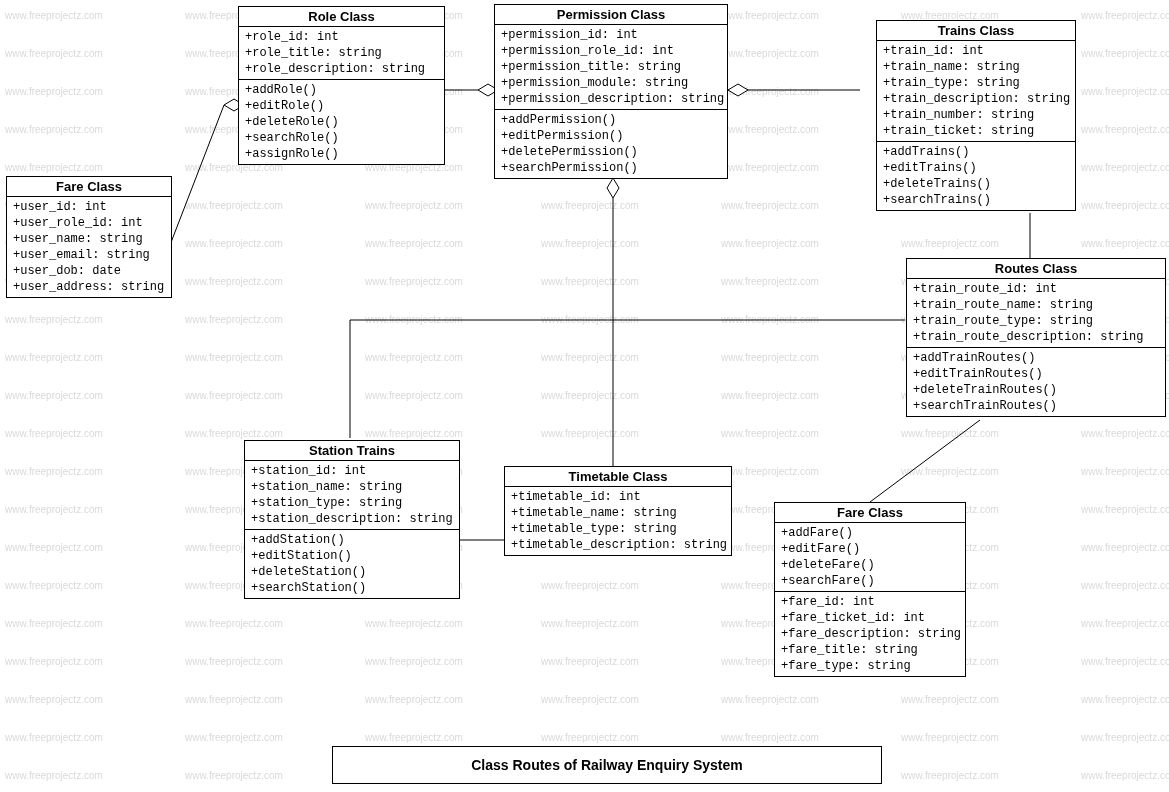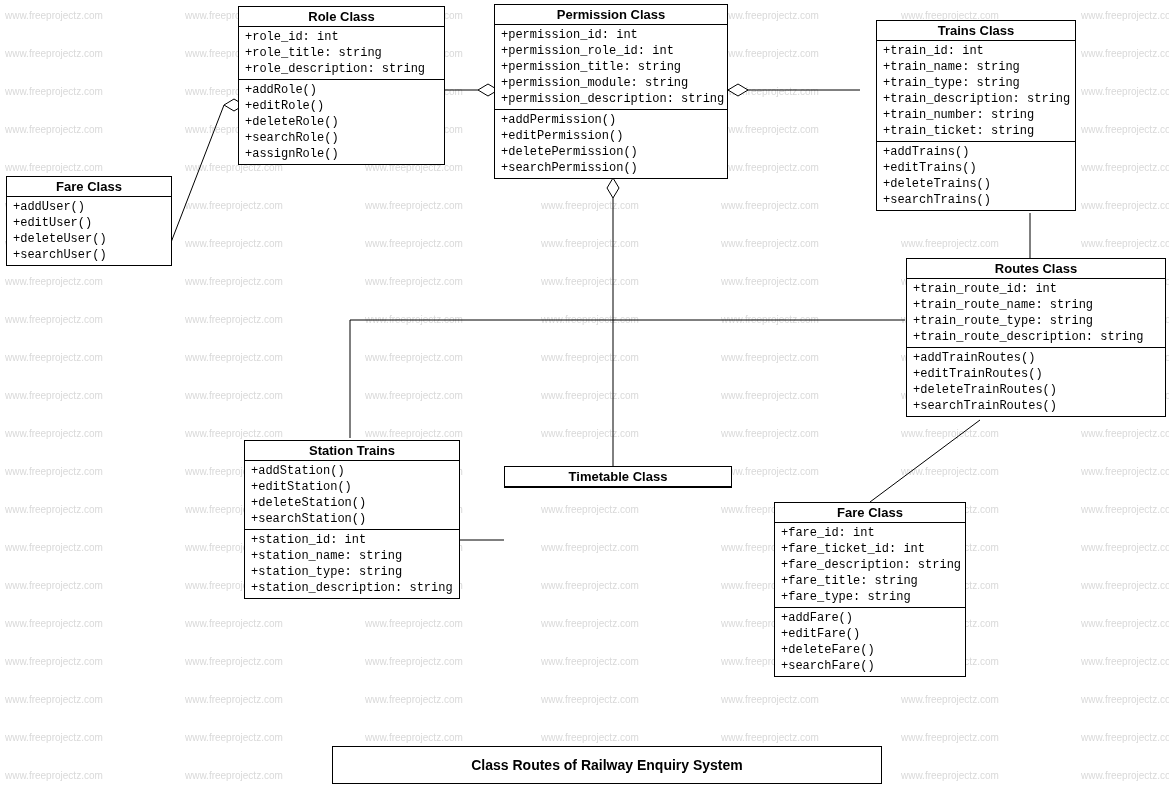--- a/index.html
+++ b/index.html
@@ -183,21 +183,21 @@
 
   <line x1="980" y1="420" x2="870" y2="502" stroke="#000"></line>
 
   <polyline points="504,540 350,540 350,461" fill="none" stroke="#000"></polyline>
 
   <polyline points="350,438 350,320 905,320" fill="none" stroke="#000"></polyline>
 </svg>
 
 <div class="cls" style="left:6px;top:176px;width:166px">
   <div class="hd">Fare Class</div>
-  <div class="sec">+addUser()<br>+editUser()<br>+deleteUser()<br>+searchUser()</div>
+  <div class="sec">+user_id: int<br>+user_role_id: int<br>+user_name: string<br>+user_email: string<br>+user_dob: date<br>+user_address: string</div>
 </div>
 
 <div class="cls" style="left:494px;top:4px;width:234px">
   <div class="hd">Permission Class</div>
   <div class="sec">+permission_id: int<br>+permission_role_id: int<br>+permission_title: string<br>+permission_module: string<br>+permission_description: string</div>
   <div class="sec">+addPermission()<br>+editPermission()<br>+deletePermission()<br>+searchPermission()</div>
 </div>
 
 <div class="cls" style="left:238px;top:6px;width:207px">
   <div class="hd">Role Class</div>
@@ -212,31 +212,32 @@
 </div>
 
 <div class="cls" style="left:876px;top:20px;width:200px">
   <div class="hd">Trains Class</div>
   <div class="sec">+train_id: int<br>+train_name: string<br>+train_type: string<br>+train_description: string<br>+train_number: string<br>+train_ticket: string</div>
   <div class="sec">+addTrains()<br>+editTrains()<br>+deleteTrains()<br>+searchTrains()</div>
 </div>
 
 <div class="cls" style="left:244px;top:440px;width:216px">
   <div class="hd">Station Trains</div>
+  <div class="sec">+station_id: int<br>+station_name: string<br>+station_type: string<br>+station_description: string</div>
   <div class="sec">+addStation()<br>+editStation()<br>+deleteStation()<br>+searchStation()</div>
-  <div class="sec">+station_id: int<br>+station_name: string<br>+station_type: string<br>+station_description: string</div>
 </div>
 
 <div class="cls" style="left:504px;top:466px;width:228px">
   <div class="hd">Timetable Class</div>
+  <div class="sec">+timetable_id: int<br>+timetable_name: string<br>+timetable_type: string<br>+timetable_description: string</div>
 </div>
 
 <div class="cls" style="left:774px;top:502px;width:192px">
   <div class="hd">Fare Class</div>
+  <div class="sec">+addFare()<br>+editFare()<br>+deleteFare()<br>+searchFare()</div>
   <div class="sec">+fare_id: int<br>+fare_ticket_id: int<br>+fare_description: string<br>+fare_title: string<br>+fare_type: string</div>
-  <div class="sec">+addFare()<br>+editFare()<br>+deleteFare()<br>+searchFare()</div>
 </div>
 
 <div class="title-box" style="left:332px;top:746px;width:550px;height:38px">
   <span>Class Routes of Railway Enquiry System</span>
 </div>
 
 </div>
 
 </body></html>

